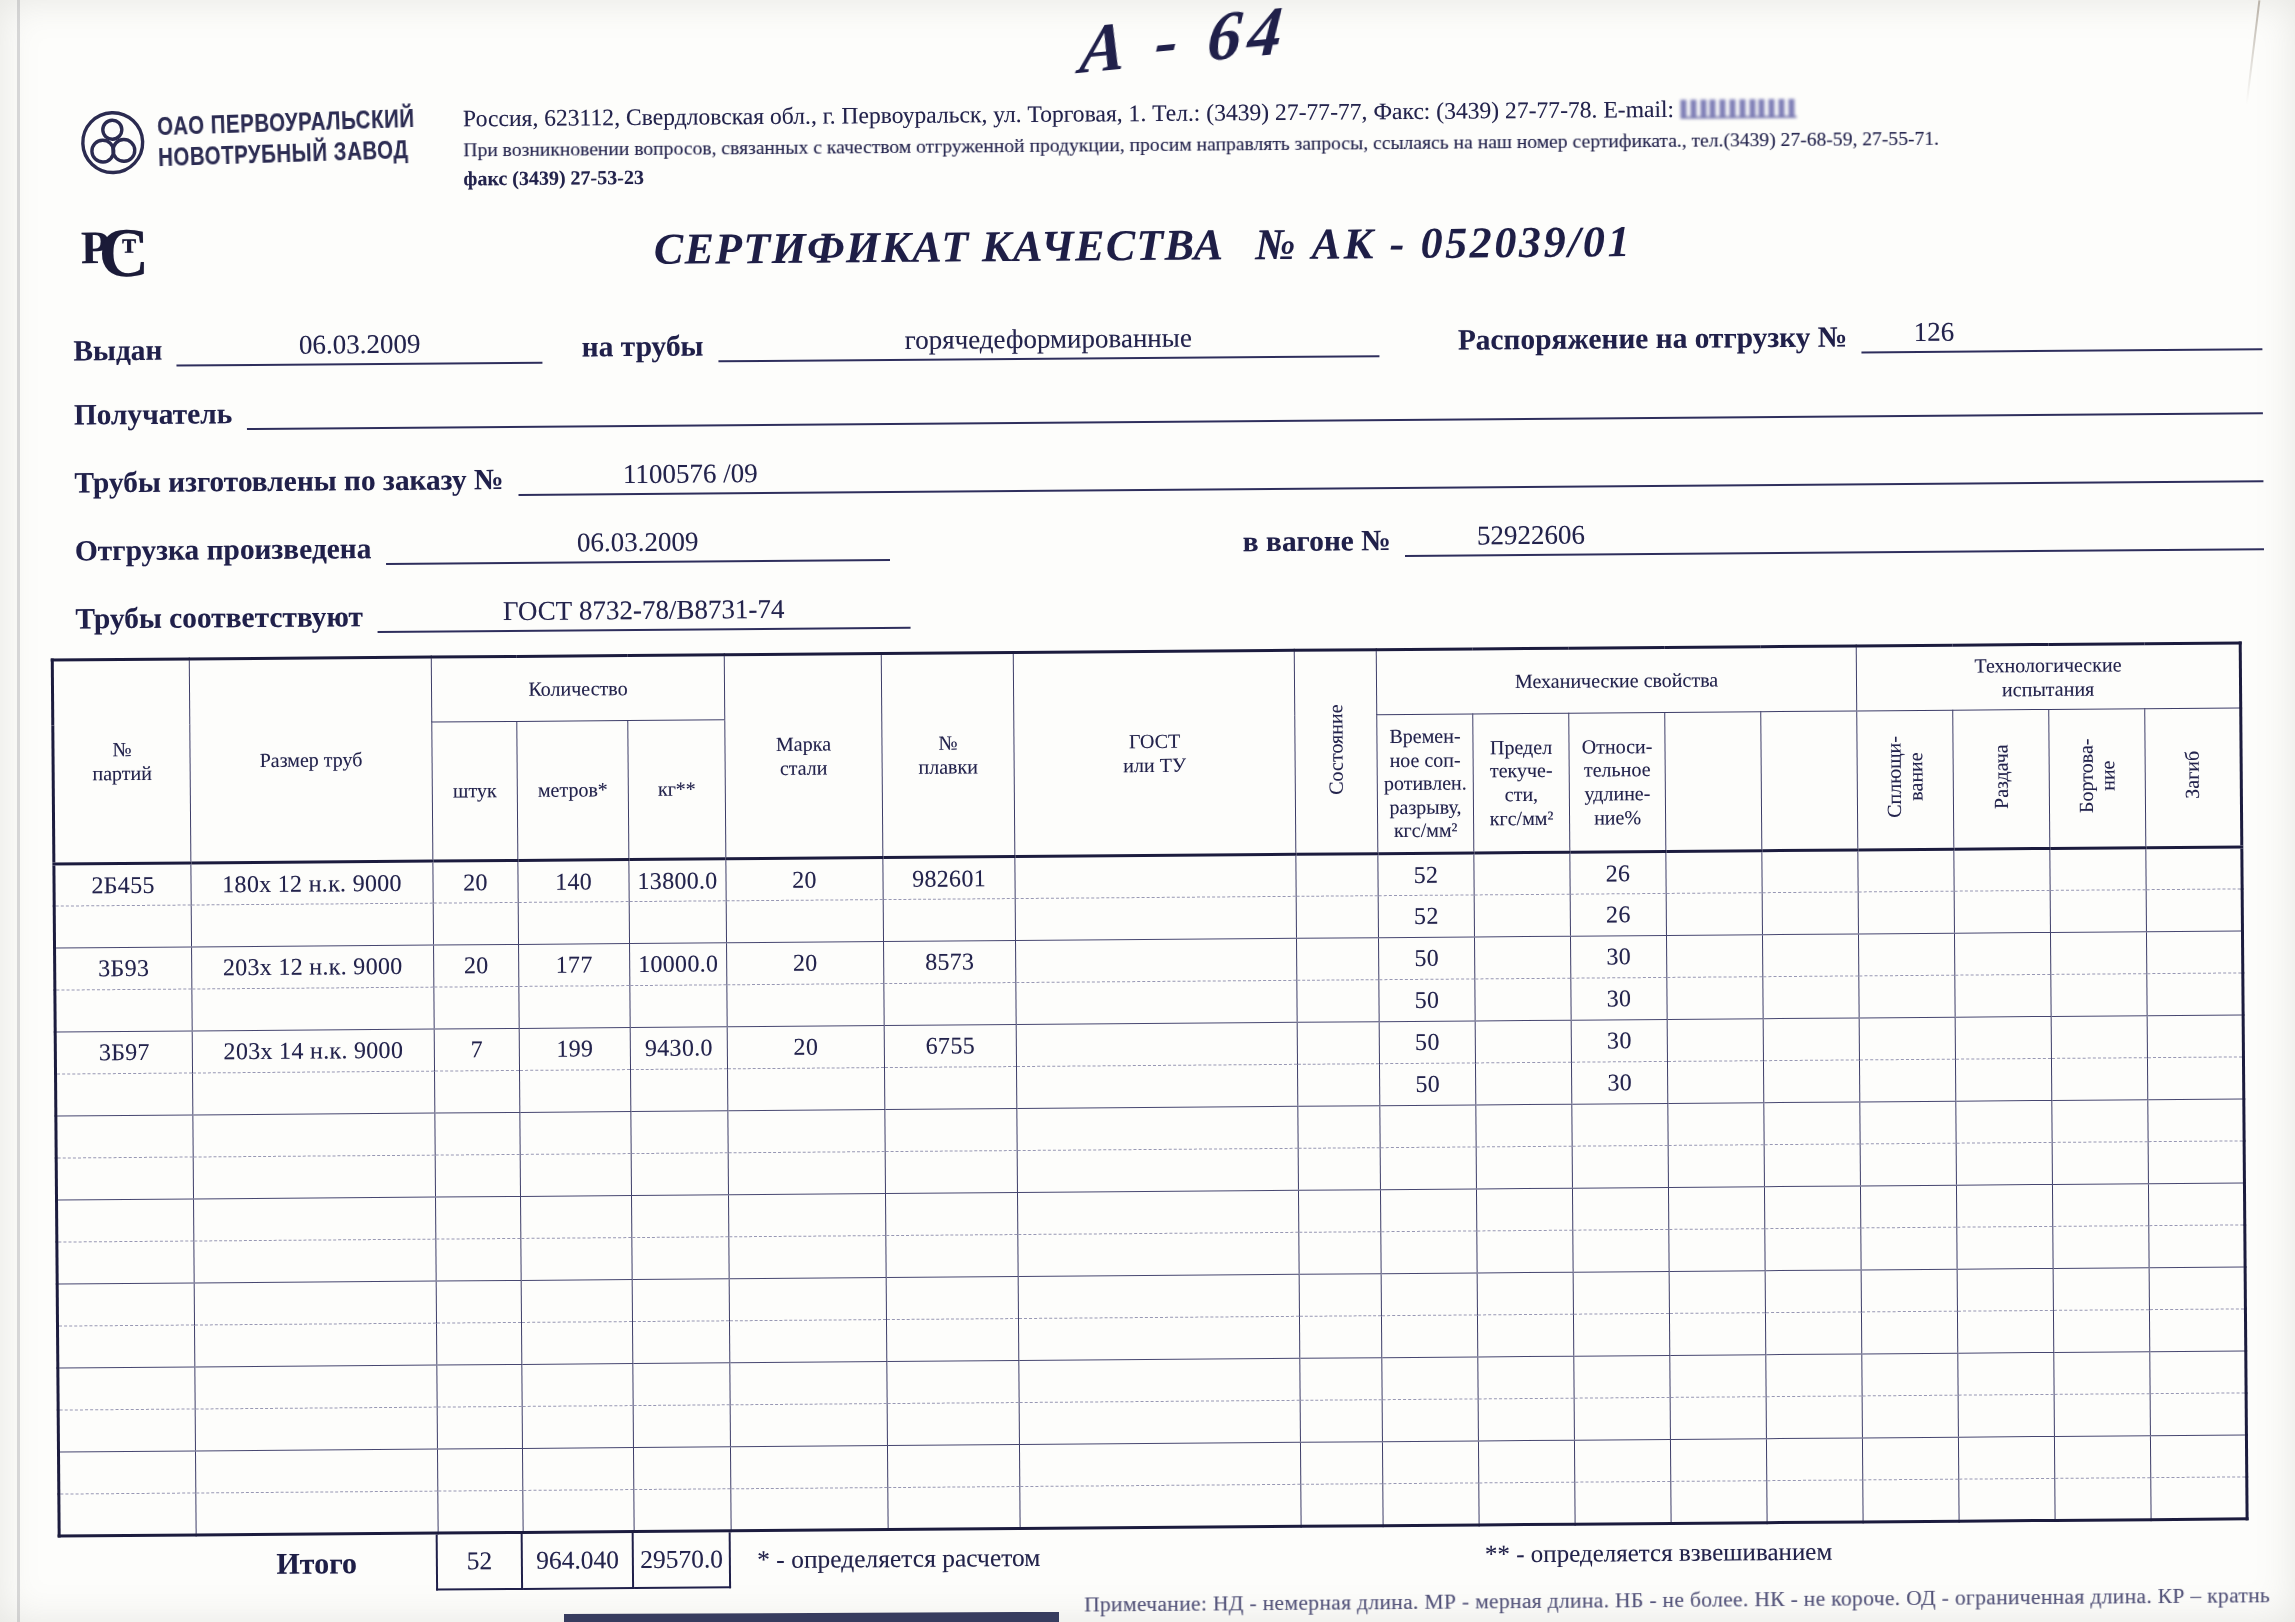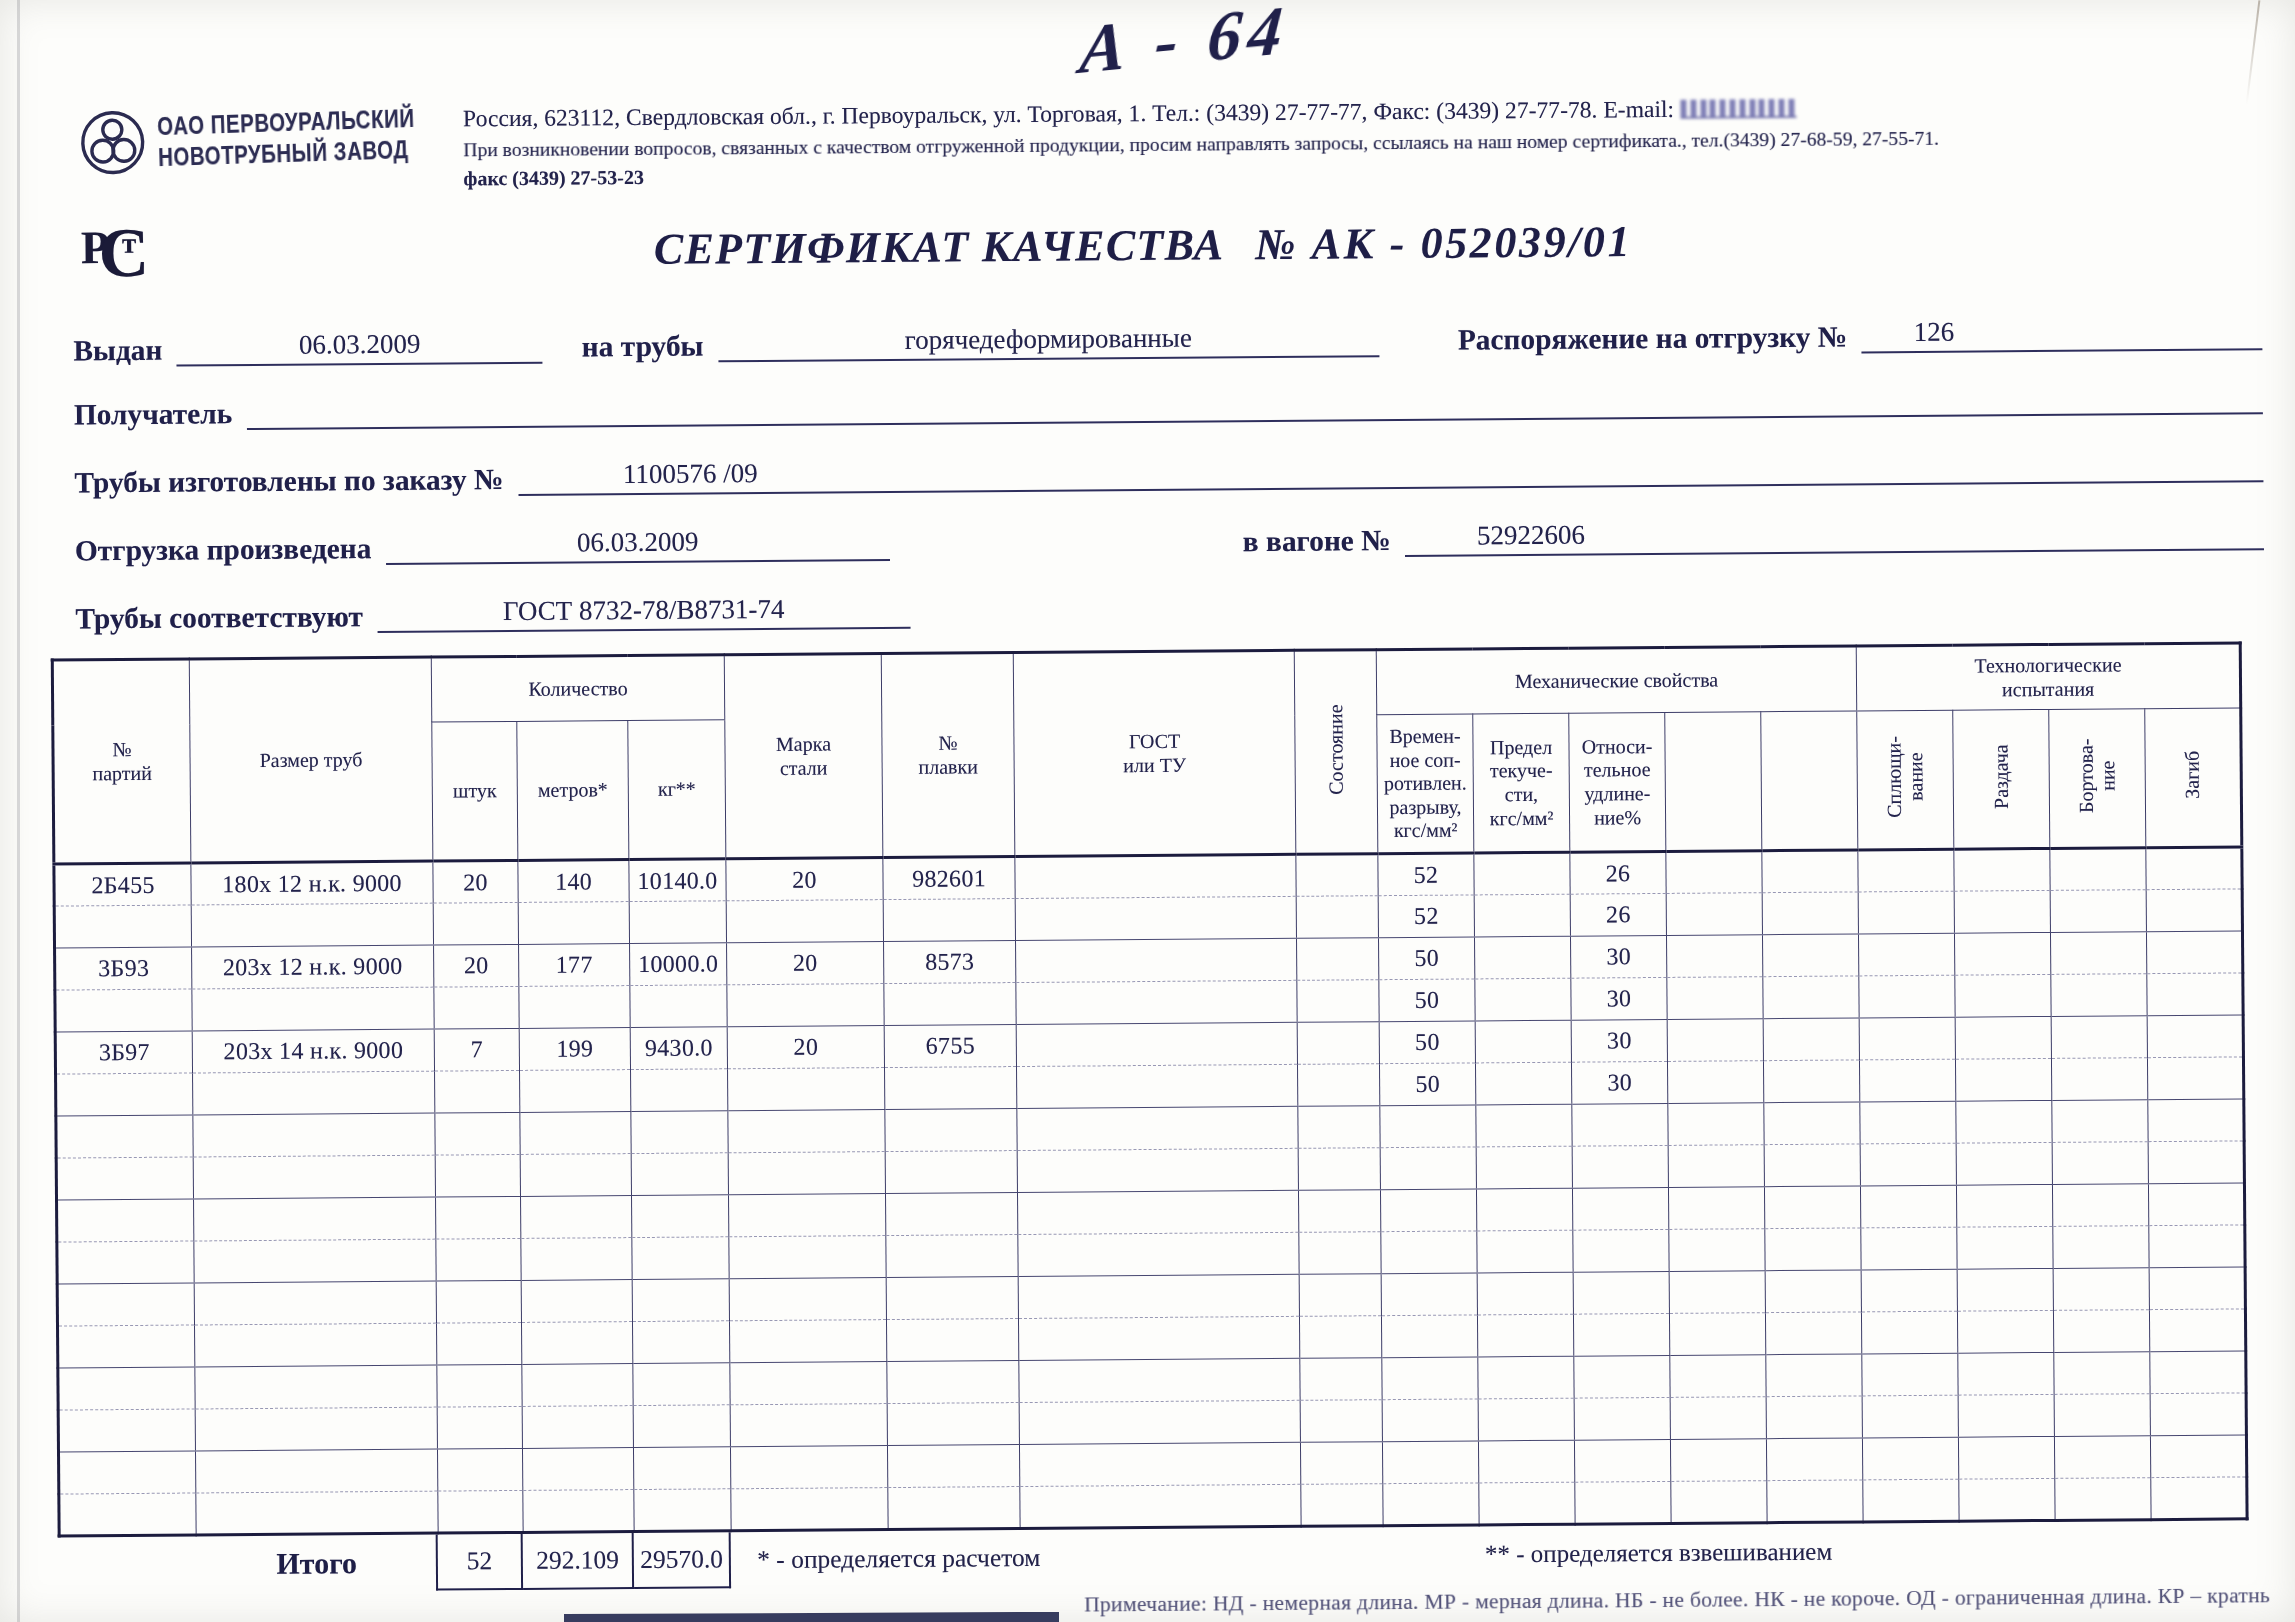--- a/index.html
+++ b/index.html
@@ -259,21 +259,21 @@
 ние</span></th>
           <th><span class="vtext">Загиб</span></th>
         </tr>
       </thead>
       <tbody id="cert-tbody">
           <tr class="sep-dashed">
             <td>2Б455</td>
             <td>180х 12 н.к. 9000</td>
             <td>20</td>
             <td>140</td>
-            <td>10140.0</td>
+            <td>13800.0</td>
             <td>20</td>
             <td>982601</td>
             <td></td>
             <td></td>
             <td>52</td>
             <td></td>
             <td>26</td>
             <td></td>
             <td></td>
             <td></td>
@@ -602,21 +602,21 @@
           <col style="width:96px">
           <col style="width:96px">
         <col style="width:96px">
           <col style="width:96px">
           <col style="width:96px">
       </colgroup>
       <tbody>
           <tr>
         <td colspan="2" class="t-label">Итого</td>
         <td class="t-box">52</td>
-        <td class="t-box">292.109</td>
+        <td class="t-box">964.040</td>
         <td class="t-box">29570.0</td>
         <td colspan="2" class="t-note">* - определяется расчетом</td>
         <td colspan="3"></td>
         <td colspan="4" class="t-note2">** - определяется взвешиванием</td>
         <td colspan="4"></td>
       </tr>
     </tbody>
       </table>
 
     <div class="legend">Примечание: НД - немерная длина. МР - мерная длина. НБ - не более. НК - не короче. ОД - ограниченная длина. КР – кратнь</div>

